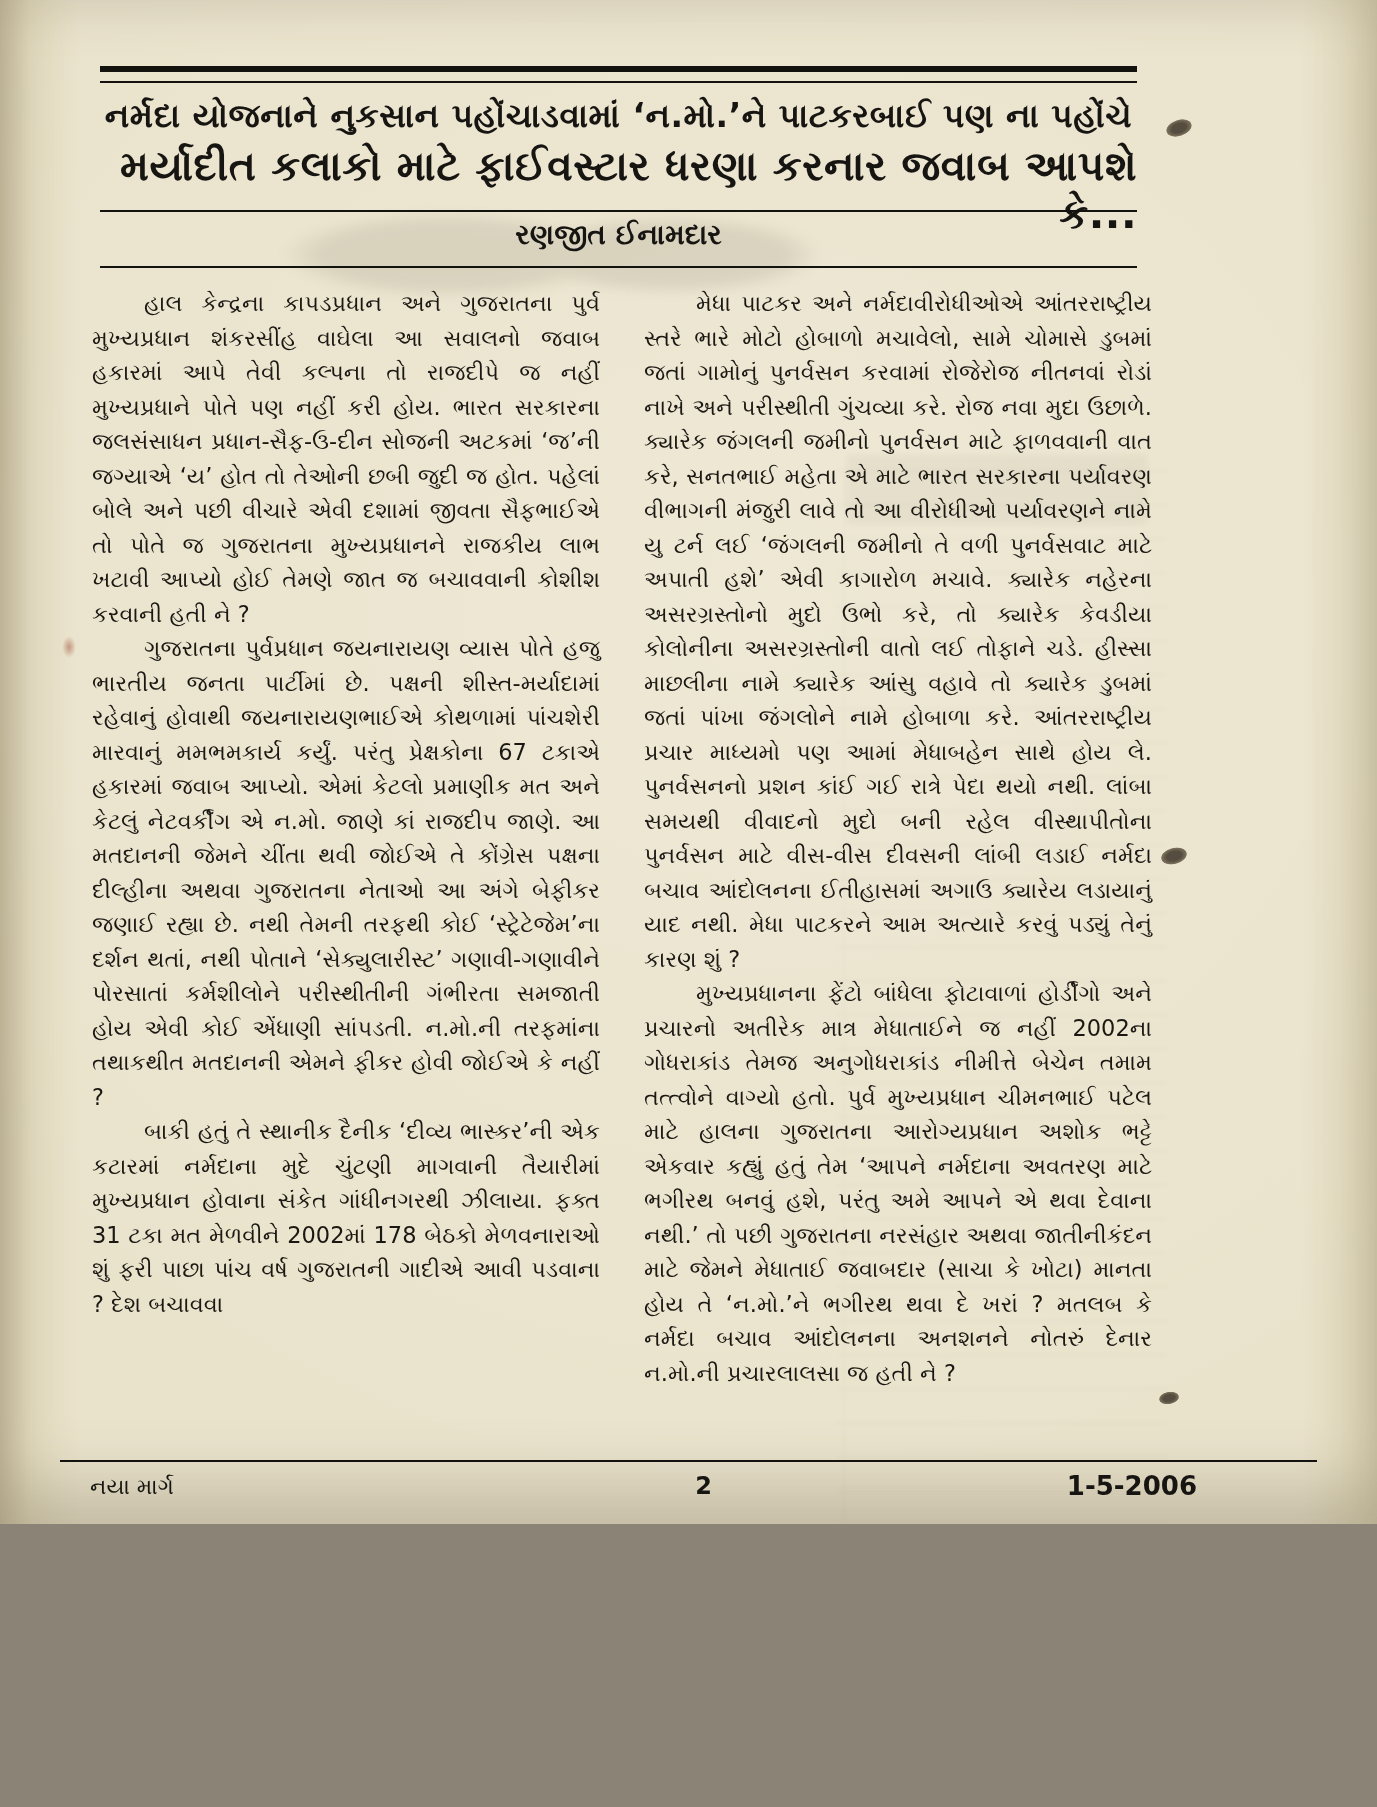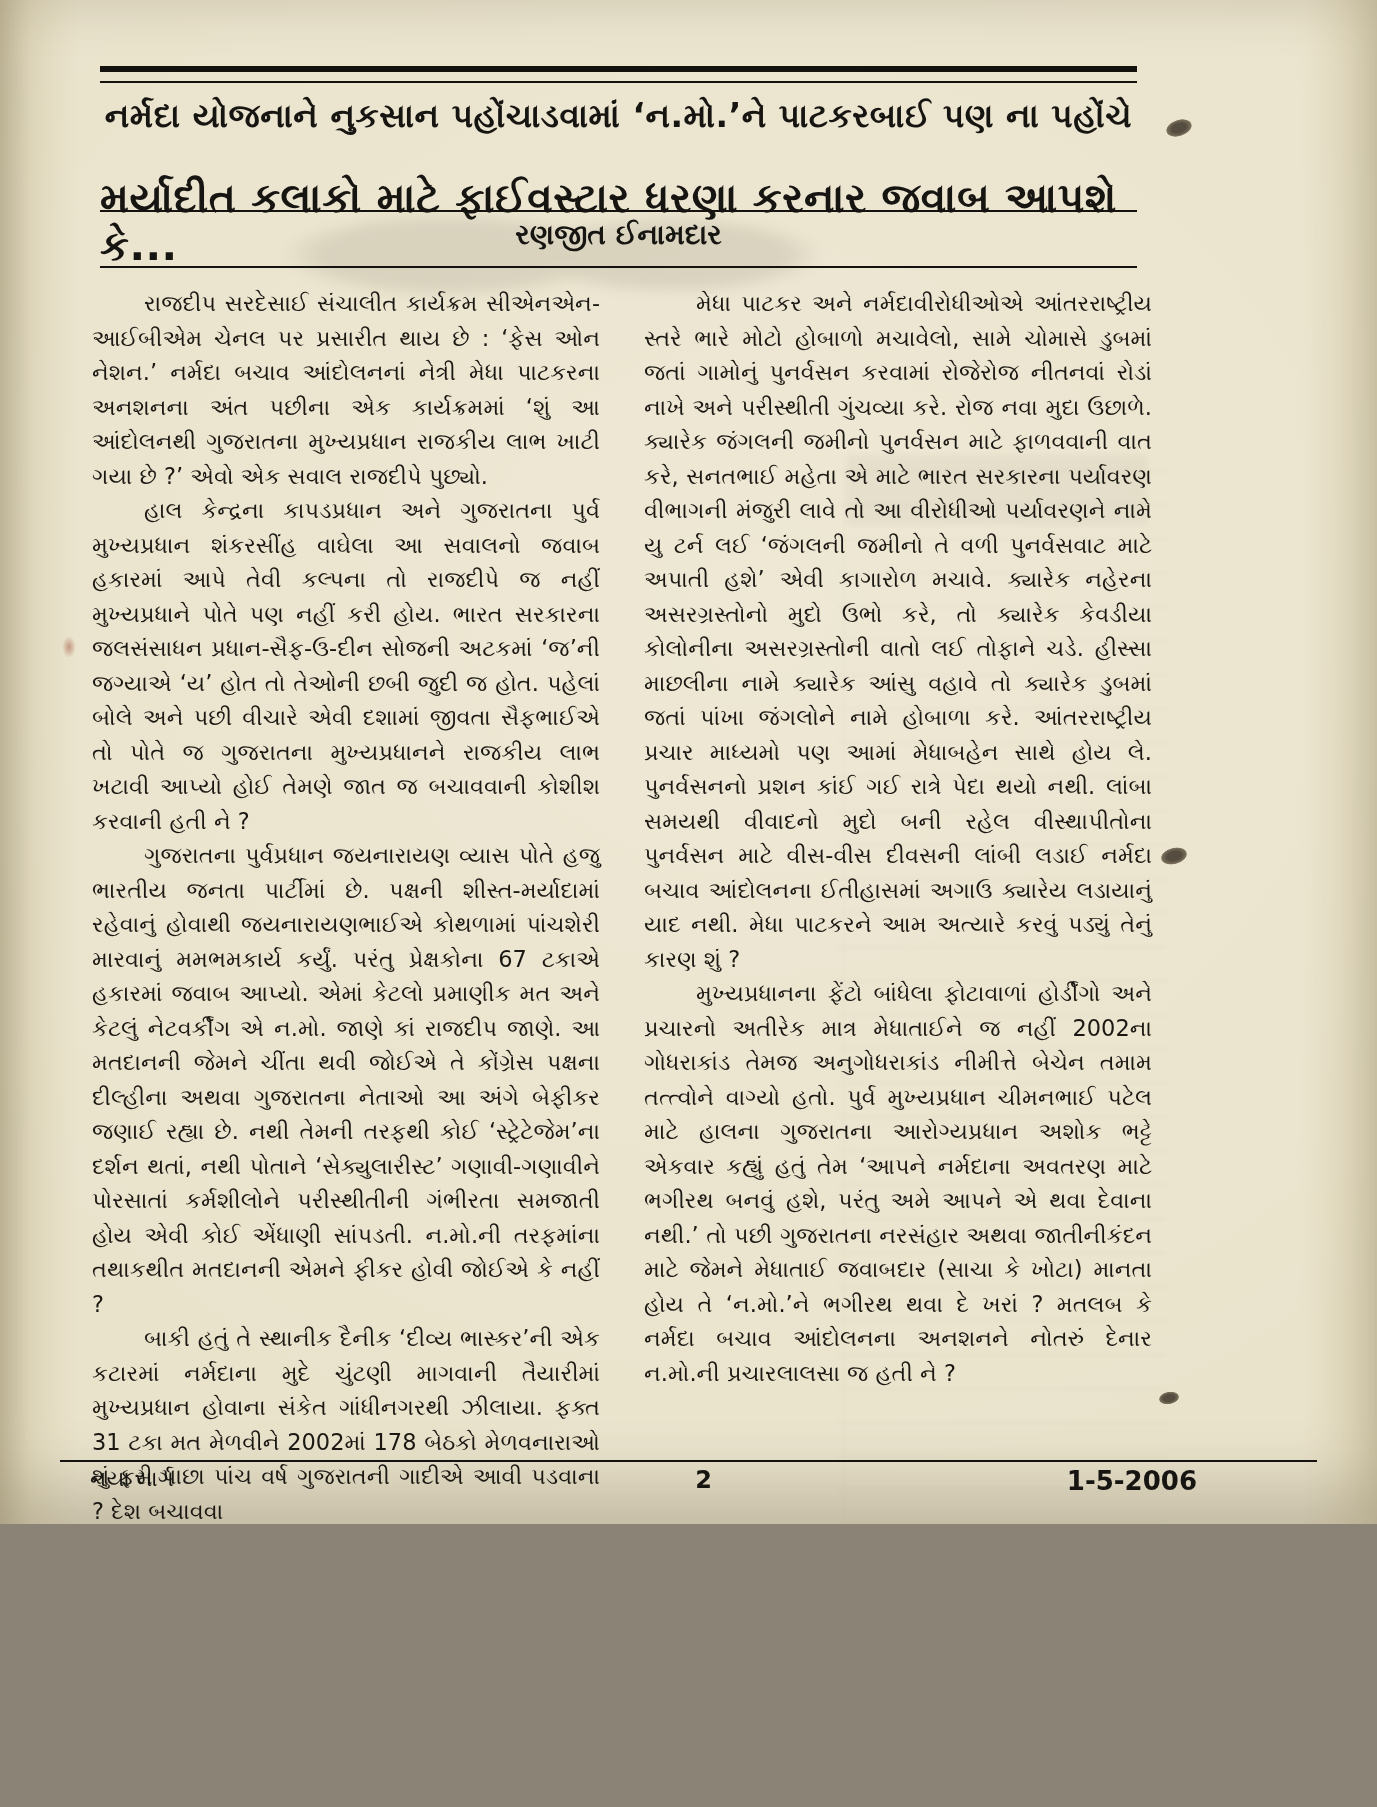--- a/index.html
+++ b/index.html
@@ -81,25 +81,24 @@
     position: absolute;
     top: 96px; left: 100px; right: 240px;
     text-align: center;
     font-size: 33px;
     font-weight: bold;
     letter-spacing: 0.5px;
   }
   .headline-2 {
     position: absolute;
     top: 142px; left: 100px; right: 240px;
-    text-align: left;
+    text-align: right;
     font-size: 41px;
     font-weight: bold;
     letter-spacing: 0.5px;
-    margin-top: 32px;
   }
   .byline-rule-top {
     position: absolute;
     top: 210px; left: 100px; right: 240px;
     border-top: 2px solid #14120e;
   }
   .byline {
     position: absolute;
     top: 218px; left: 100px; right: 240px;
     text-align: center;
@@ -138,20 +137,21 @@
   .footer-rule {
     position: absolute;
     bottom: 62px; left: 60px; right: 60px;
     border-top: 2px solid #14120e;
   }
   .footer {
     position: absolute;
     bottom: 18px; left: 60px; right: 60px;
     height: 40px;
     display: flex;
+    align-items: center;
   }
   .footer .pub {
     font-size: 22px;
     padding-left: 30px;
     width: 300px;
   }
   .footer .pagenum {
     flex: 1;
     text-align: center;
     font-size: 24px;
@@ -181,21 +181,20 @@
 
   <div class="top-rule"></div>
   <div class="headline-1">નર્મદા યોજનાને નુકસાન પહોંચાડવામાં ‘ન.મો.’ને પાટકરબાઈ પણ ના પહોંચે</div>
   <div class="headline-2">મર્યાદીત કલાકો માટે ફાઈવસ્ટાર ધરણા કરનાર જવાબ આપશે કે...</div>
   <div class="byline-rule-top"></div>
   <div class="byline">રણજીત ઈનામદાર</div>
   <div class="byline-rule-bottom"></div>
 
   <div class="body-columns">
     <div class="column">
-      <p>રાજદીપ સરદેસાઈ સંચાલીત કાર્યક્રમ સીએનએન-આઈબીએમ ચેનલ પર પ્રસારીત થાય છે : ‘ફેસ ઓન નેશન.’ નર્મદા બચાવ આંદોલનનાં નેત્રી મેધા પાટકરના અનશનના અંત પછીના એક કાર્યક્રમમાં ‘શું આ આંદોલનથી ગુજરાતના મુખ્યપ્રધાન રાજકીય લાભ ખાટી ગયા છે ?’ એવો એક સવાલ રાજદીપે પુછ્યો.</p>
       <p>હાલ કેન્દ્રના કાપડપ્રધાન અને ગુજરાતના પુર્વ મુખ્યપ્રધાન શંકરસીંહ વાઘેલા આ સવાલનો જવાબ હકારમાં આપે તેવી કલ્પના તો રાજદીપે જ નહીં મુખ્યપ્રધાને પોતે પણ નહીં કરી હોય. ભારત સરકારના જલસંસાધન પ્રધાન-સૈફ-ઉ-દીન સોજની અટકમાં ‘જ’ની જગ્યાએ ‘ય’ હોત તો તેઓની છબી જુદી જ હોત. પહેલાં બોલે અને પછી વીચારે એવી દશામાં જીવતા સૈફભાઈએ તો પોતે જ ગુજરાતના મુખ્યપ્રધાનને રાજકીય લાભ ખટાવી આપ્યો હોઈ તેમણે જાત જ બચાવવાની કોશીશ કરવાની હતી ને ?</p>
       <p>ગુજરાતના પુર્વપ્રધાન જયનારાયણ વ્યાસ પોતે હજુ ભારતીય જનતા પાર્ટીમાં છે. પક્ષની શીસ્ત-મર્યાદામાં રહેવાનું હોવાથી જયનારાયણભાઈએ કોથળામાં પાંચશેરી મારવાનું મમભમકાર્ય કર્યું. પરંતુ પ્રેક્ષકોના 67 ટકાએ હકારમાં જવાબ આપ્યો. એમાં કેટલો પ્રમાણીક મત અને કેટલું નેટવર્કીંગ એ ન.મો. જાણે કાં રાજદીપ જાણે. આ મતદાનની જેમને ચીંતા થવી જોઈએ તે કોંગ્રેસ પક્ષના દીલ્હીના અથવા ગુજરાતના નેતાઓ આ અંગે બેફીકર જણાઈ રહ્યા છે. નથી તેમની તરફથી કોઈ ‘સ્ટ્રેટેજેમ’ના દર્શન થતાં, નથી પોતાને ‘સેક્યુલારીસ્ટ’ ગણાવી-ગણાવીને પોરસાતાં કર્મશીલોને પરીસ્થીતીની ગંભીરતા સમજાતી હોય એવી કોઈ એંધાણી સાંપડતી. ન.મો.ની તરફમાંના તથાકથીત મતદાનની એમને ફીકર હોવી જોઈએ કે નહીં ?</p>
       <p>બાકી હતું તે સ્થાનીક દૈનીક ‘દીવ્ય ભાસ્કર’ની એક કટારમાં નર્મદાના મુદે ચુંટણી માગવાની તૈયારીમાં મુખ્યપ્રધાન હોવાના સંકેત ગાંધીનગરથી ઝીલાયા. ફક્ત 31 ટકા મત મેળવીને 2002માં 178 બેઠકો મેળવનારાઓ શું ફરી પાછા પાંચ વર્ષ ગુજરાતની ગાદીએ આવી પડવાના ? દેશ બચાવવા</p>
     </div>
     <div class="column">
       <p>મેધા પાટકર અને નર્મદાવીરોધીઓએ આંતરરાષ્ટ્રીય સ્તરે ભારે મોટો હોબાળો મચાવેલો, સામે ચોમાસે ડુબમાં જતાં ગામોનું પુનર્વસન કરવામાં રોજેરોજ નીતનવાં રોડાં નાખે અને પરીસ્થીતી ગુંચવ્યા કરે. રોજ નવા મુદા ઉછાળે. ક્યારેક જંગલની જમીનો પુનર્વસન માટે ફાળવવાની વાત કરે, સનતભાઈ મહેતા એ માટે ભારત સરકારના પર્યાવરણ વીભાગની મંજુરી લાવે તો આ વીરોધીઓ પર્યાવરણને નામે યુ ટર્ન લઈ ‘જંગલની જમીનો તે વળી પુનર્વસવાટ માટે અપાતી હશે’ એવી કાગારોળ મચાવે. ક્યારેક નહેરના અસરગ્રસ્તોનો મુદો ઉભો કરે, તો ક્યારેક કેવડીયા કોલોનીના અસરગ્રસ્તોની વાતો લઈ તોફાને ચડે. હીસ્સા માછલીના નામે ક્યારેક આંસુ વહાવે તો ક્યારેક ડુબમાં જતાં પાંખા જંગલોને નામે હોબાળા કરે. આંતરરાષ્ટ્રીય પ્રચાર માધ્યમો પણ આમાં મેધાબહેન સાથે હોય લે. પુનર્વસનનો પ્રશન કાંઈ ગઈ રાત્રે પેદા થયો નથી. લાંબા સમયથી વીવાદનો મુદો બની રહેલ વીસ્થાપીતોના પુનર્વસન માટે વીસ-વીસ દીવસની લાંબી લડાઈ નર્મદા બચાવ આંદોલનના ઈતીહાસમાં અગાઉ ક્યારેય લડાયાનું યાદ નથી. મેધા પાટકરને આમ અત્યારે કરવું પડ્યું તેનું કારણ શું ?</p>
       <p>મુખ્યપ્રધાનના ફેંટો બાંધેલા ફોટાવાળાં હોર્ડીંગો અને પ્રચારનો અતીરેક માત્ર મેધાતાઈને જ નહીં 2002ના ગોધરાકાંડ તેમજ અનુગોધરાકાંડ નીમીત્તે બેચેન તમામ તત્ત્વોને વાગ્યો હતો. પુર્વ મુખ્યપ્રધાન ચીમનભાઈ પટેલ માટે હાલના ગુજરાતના આરોગ્યપ્રધાન અશોક ભટ્ટે એકવાર કહ્યું હતું તેમ ‘આપને નર્મદાના અવતરણ માટે ભગીરથ બનવું હશે, પરંતુ અમે આપને એ થવા દેવાના નથી.’ તો પછી ગુજરાતના નરસંહાર અથવા જાતીનીકંદન માટે જેમને મેધાતાઈ જવાબદાર (સાચા કે ખોટા) માનતા હોય તે ‘ન.મો.’ને ભગીરથ થવા દે ખરાં ? મતલબ કે નર્મદા બચાવ આંદોલનના અનશનને નોતરું દેનાર ન.મો.ની પ્રચારલાલસા જ હતી ને ?</p>
     </div>
   </div>
 

